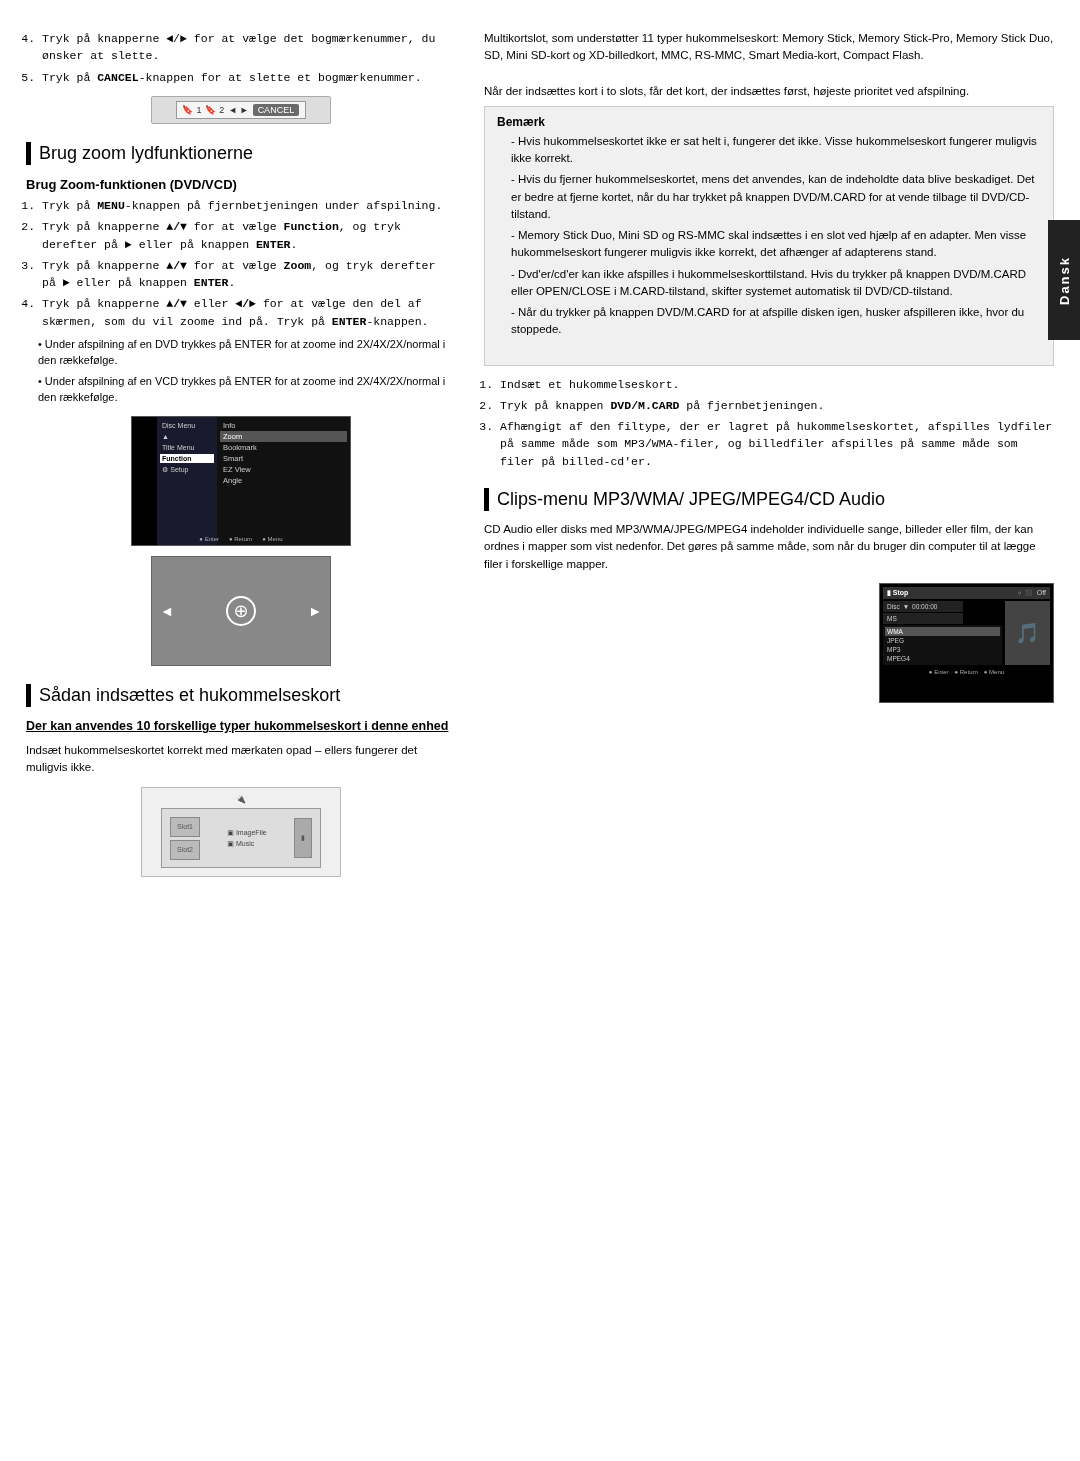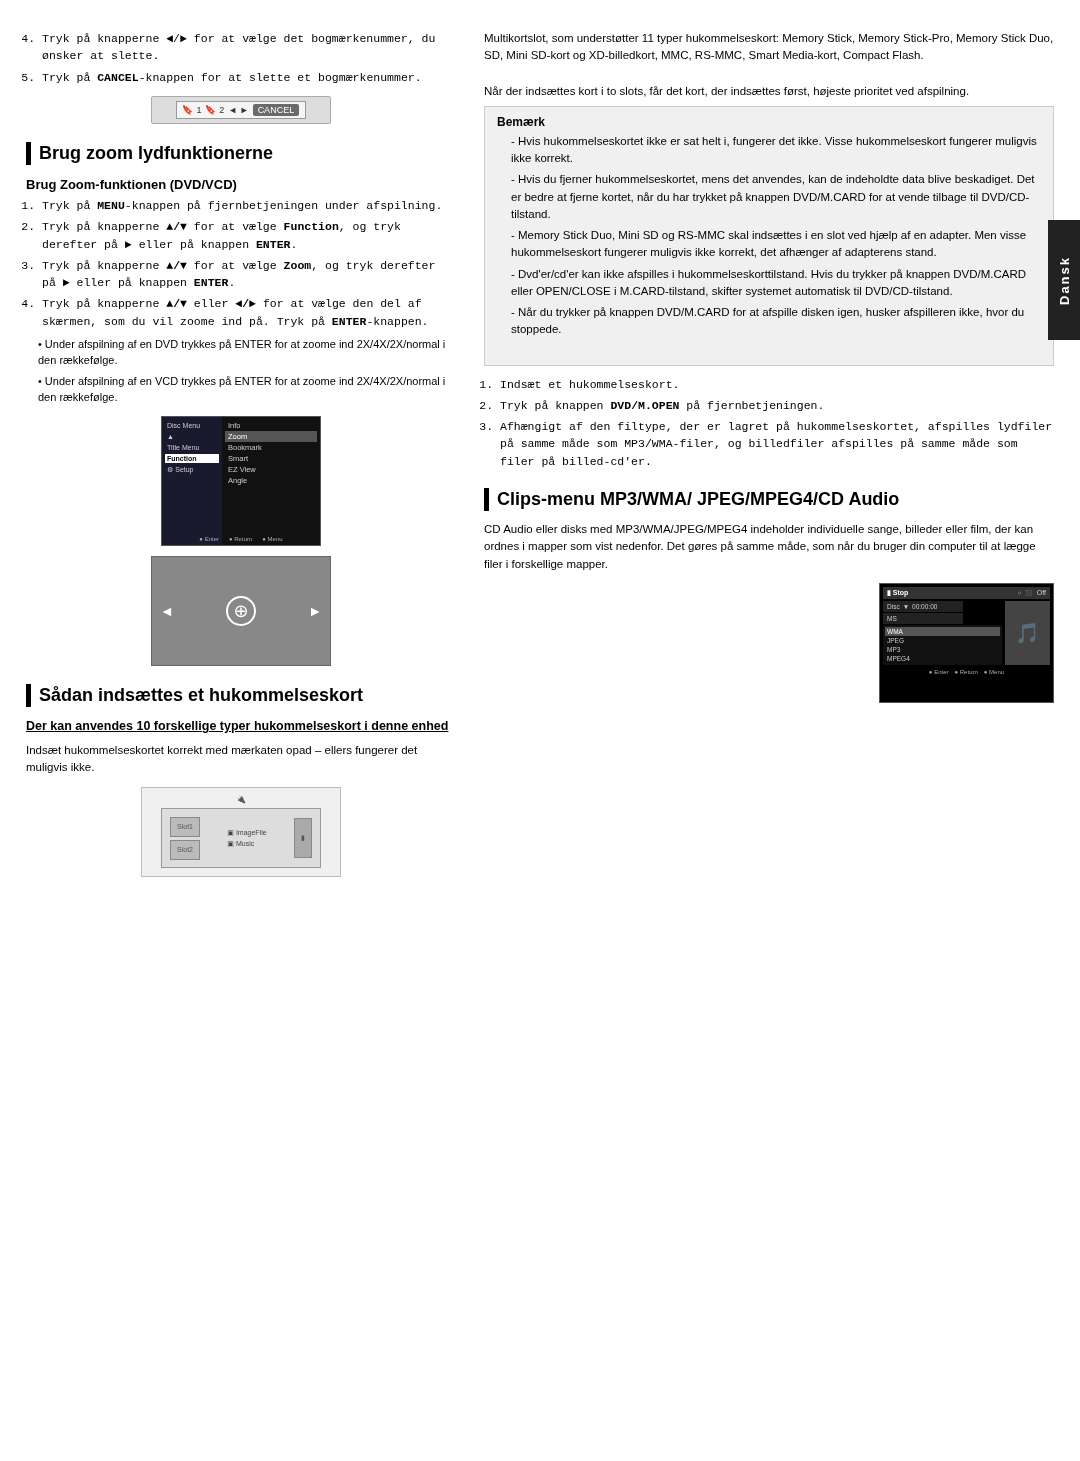--- a/index.html
+++ b/index.html
@@ -51,21 +51,21 @@
       padding-left: 10px;
     }
     .col-right {
       flex: 1;
       padding-right: 10px;
     }
 
     
     .section-heading {
       font-size: 18px;
-      font-weight: bold;
+      font-weight: normal;
       border-left: 5px solid #000;
       padding-left: 8px;
       margin-bottom: 10px;
       margin-top: 18px;
       line-height: 1.3;
     }
     .sub-heading {
       font-size: 13px;
       font-weight: bold;
       margin-bottom: 5px;
@@ -137,27 +137,28 @@
     .cancel-btn {
       background: #6a6a6a;
       color: #fff;
       font-size: 9px;
       padding: 1px 5px;
       border-radius: 2px;
     }
 
     
     .dvd-menu {
-      width: 160px;
+      width: 220px;
       height: 130px;
       background: #000;
       margin: 10px auto;
       position: relative;
       border: 1px solid #555;
       display: flex;
+      padding-left: 25px;
     }
     .dvd-menu-left {
       width: 60px;
       background: #1a1a2e;
       padding: 4px 3px;
       display: flex;
       flex-direction: column;
       gap: 2px;
     }
     .dvd-menu-item {
@@ -477,21 +478,21 @@
           <li>Dvd'er/cd'er kan ikke afspilles i hukommelseskorttilstand. Hvis du trykker på knappen DVD/M.CARD eller OPEN/CLOSE i M.CARD-tilstand, skifter systemet automatisk til DVD/CD-tilstand.</li>
           <li>Når du trykker på knappen DVD/M.CARD for at afspille disken igen, husker afspilleren ikke, hvor du stoppede.</li>
         </ul>
       </div>
 
       
 
       <ol>
         <li>Indsæt et hukommelseskort.</li>
         <li>
-          Tryk på knappen <b>DVD/M.OPEN</b> på fjernbetjeningen.
+          Tryk på knappen <b>DVD/M.CARD</b> på fjernbetjeningen.
         </li>
         <li>Afhængigt af den filtype, der er lagret på hukommelseskortet, afspilles lydfiler på samme måde som MP3/WMA-filer, og billedfiler afspilles på samme måde som filer på billed-cd'er.</li>
       </ol>
 
       
       <div class="section-heading">Clips-menu MP3/WMA/ JPEG/MPEG4/CD Audio</div>
 
       <p>CD Audio eller disks med MP3/WMA/JPEG/MPEG4 indeholder individuelle sange, billeder eller film, der kan ordnes i mapper som vist nedenfor. Det gøres på samme måde, som når du bruger din computer til at lægge filer i forskellige mapper.</p>
 
       

